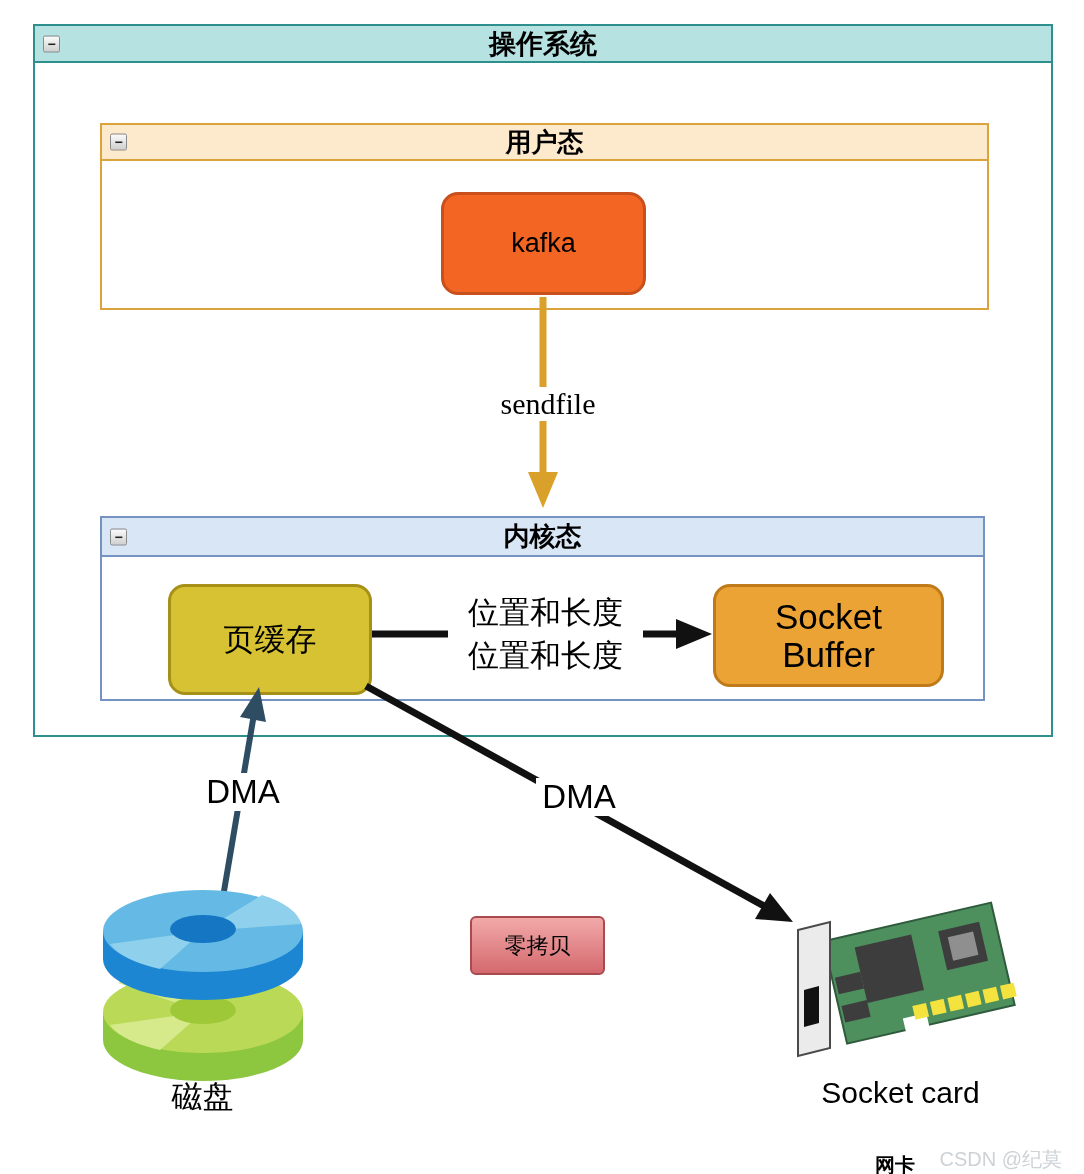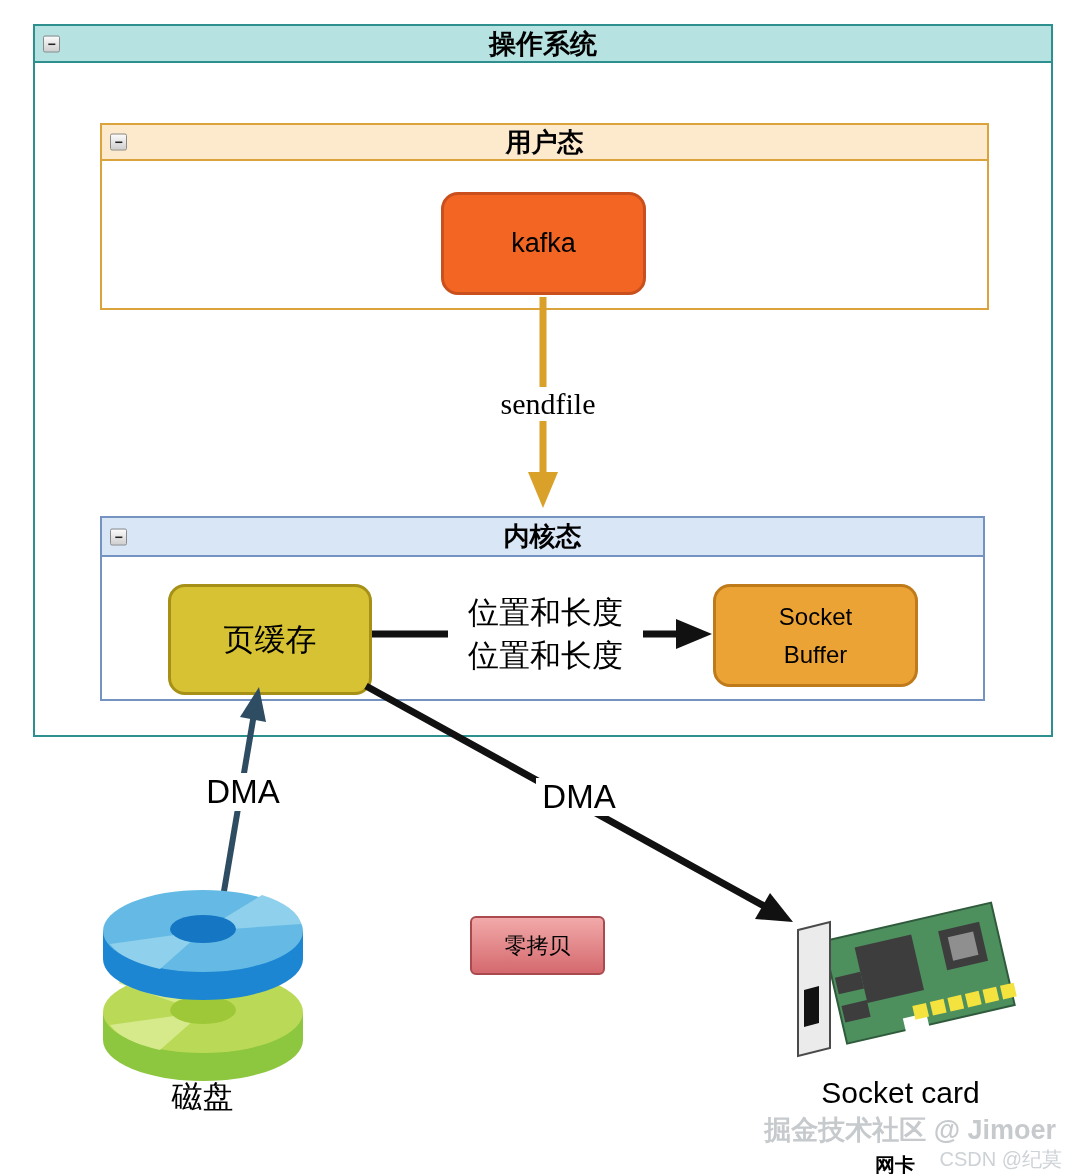--- a/index.html
+++ b/index.html
@@ -27,22 +27,22 @@
   }
   
   .node{
     position:absolute;box-sizing:border-box;display:flex;align-items:center;justify-content:center;
     text-align:center;border-radius:17px;
   }
   .kafka{left:441px;top:192px;width:205px;height:103px;background:var(--kafka-fill);
     border:3px solid var(--kafka-border);font-size:27px;}
   .pagecache{left:168px;top:584px;width:204px;height:111px;background:var(--pagecache-fill);
     border:3px solid var(--pagecache-border);font-size:31px;}
-  .socket{left:713px;top:584px;width:205px;height:103px;background:var(--socket-fill);
-    border:3px solid var(--socket-border);font-size:24px;line-height:38px;}
+  .socket{left:713px;top:584px;width:231px;height:103px;background:var(--socket-fill);
+    border:3px solid var(--socket-border);font-size:35px;line-height:38px;}
   .socket .wrap{width:130px;}
   .zerocopy{left:470px;top:916px;width:135px;height:59px;border-radius:6px;
     background:linear-gradient(var(--zerocopy-fill-top),var(--zerocopy-fill-bottom));
     border:2px solid var(--zerocopy-border);font-size:22px;}
   
   .overlay{position:absolute;left:0;top:0;width:1084px;height:1174px;pointer-events:none;}
   .arrow-gold{stroke:var(--sendfile-arrow);}
   .head-gold{fill:var(--sendfile-arrow);}
   .arrow-slate{stroke:var(--dma-disk-arrow);}
   .head-slate{fill:var(--dma-disk-arrow);}
@@ -176,15 +176,14 @@
     <div>位置和长度</div>
   </div>
 
   <div class="lbl lbl-dma1">DMA</div>
   <div class="lbl lbl-dma2">DMA</div>
 
   <div class="lbl lbl-disk">磁盘</div>
   <div class="lbl lbl-nic">Socket card</div>
   <div class="lbl lbl-nic-zh">网卡</div>
 
-  <div class="wm-juejin">掘金技术社区 @ Jimoer</div>
   <div class="wm-csdn">CSDN @纪莫</div>
 </div>
 
 </body></html>

